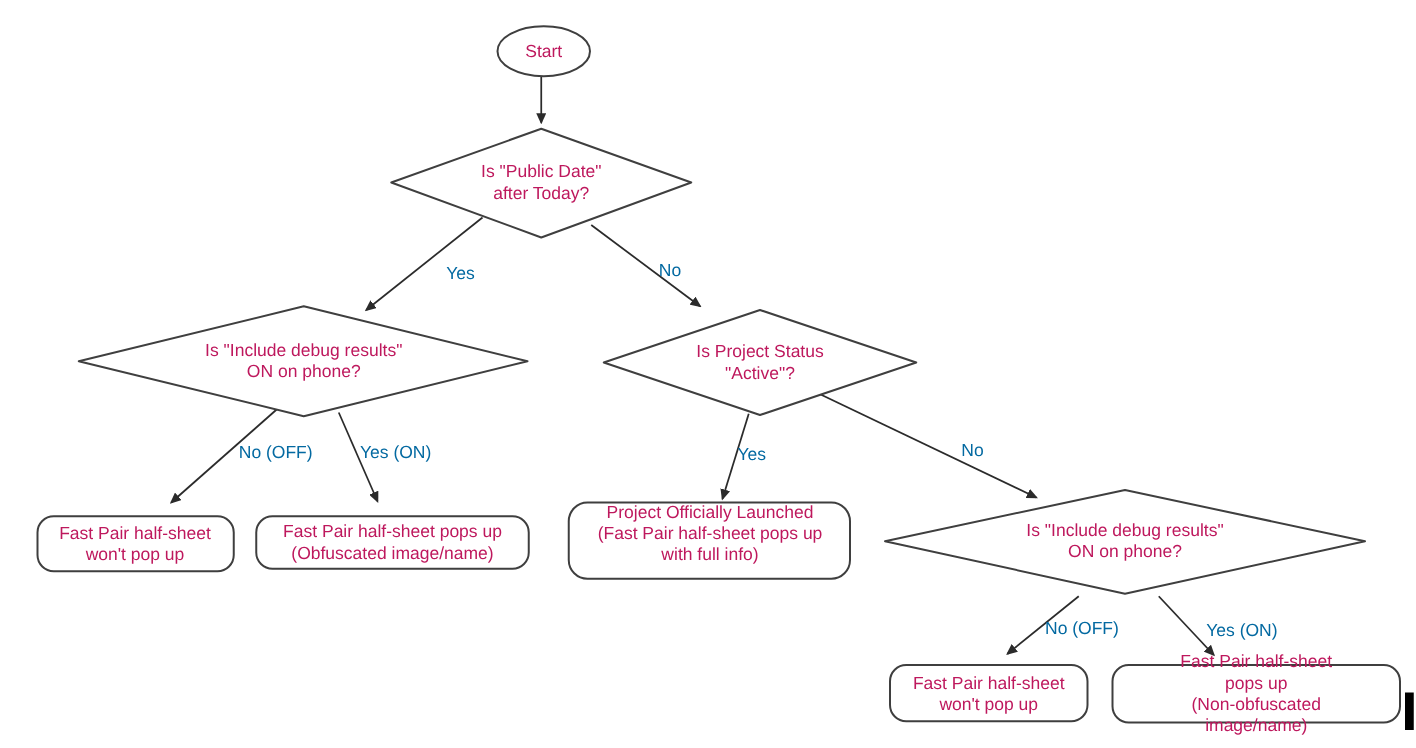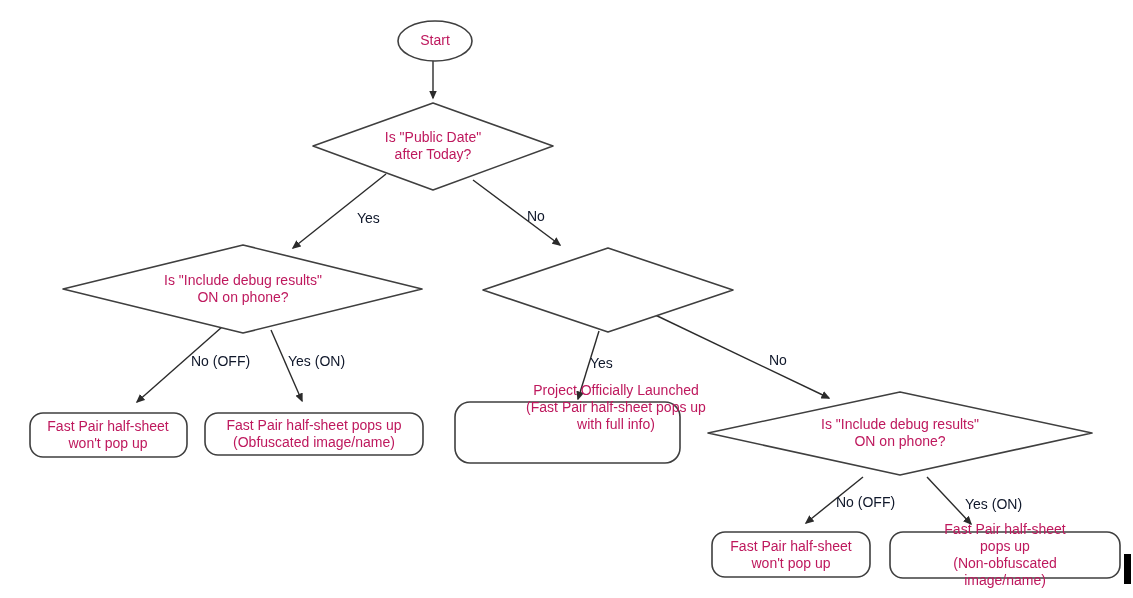--- a/index.html
+++ b/index.html
@@ -27,21 +27,21 @@
     white-space: pre-line;
     text-align: center;
     font-size: 14px;
     line-height: 1.22;
     color: #be185d;
   }
   .edge-label {
     position: absolute;
     white-space: nowrap;
     font-size: 14px;
-    color: #0f172a;
+    color: #0369a1;
   }
   .shape {
     fill: #ffffff;
     stroke: #3f3f3f;
     stroke-width: 1.6;
     stroke-linejoin: round;
   }
   .arrow {
     stroke: #2b2b2b;
     stroke-width: 1.4;
@@ -90,27 +90,29 @@
     <rect class="shape" x="455" y="402" width="225" height="61" rx="15"></rect>
     <rect class="shape" x="712" y="532" width="158" height="45" rx="13"></rect>
     <rect class="shape" x="890" y="532" width="230" height="46" rx="13"></rect>
   </svg>
 
   <div class="node-label" style="left:435px; top:41px;">Start</div>
   <div class="node-label" style="left:433px; top:146px;">Is "Public Date"
 after Today?</div>
   <div class="node-label" style="left:243px; top:289px;">Is "Include debug results"
 ON on phone?</div>
+  <div class="node-label" style="left:608px; top:290px;">Is Project Status
+"Active"?</div>
   <div class="node-label" style="left:900px; top:433px;">Is "Include debug results"
 ON on phone?</div>
   <div class="node-label" style="left:108px; top:435px;">Fast Pair half-sheet
 won't pop up</div>
   <div class="node-label" style="left:314px; top:434px;">Fast Pair half-sheet pops up
 (Obfuscated image/name)</div>
-  <div class="node-label" style="left:568px; top:408px;margin-left:48px;">Project Officially Launched
+  <div class="node-label" style="left:568px; top:427px;">Project Officially Launched
 (Fast Pair half-sheet pops up
 with full info)</div>
   <div class="node-label" style="left:791px; top:555px;">Fast Pair half-sheet
 won't pop up</div>
   <div class="node-label" style="left:1005px; top:555px;">Fast Pair half-sheet pops up
 (Non-obfuscated image/name)</div>
 
   <div class="edge-label" style="left:357px; top:210px;">Yes</div>
   <div class="edge-label" style="left:527px; top:208px;">No</div>
   <div class="edge-label" style="left:191px; top:353px;">No (OFF)</div>

